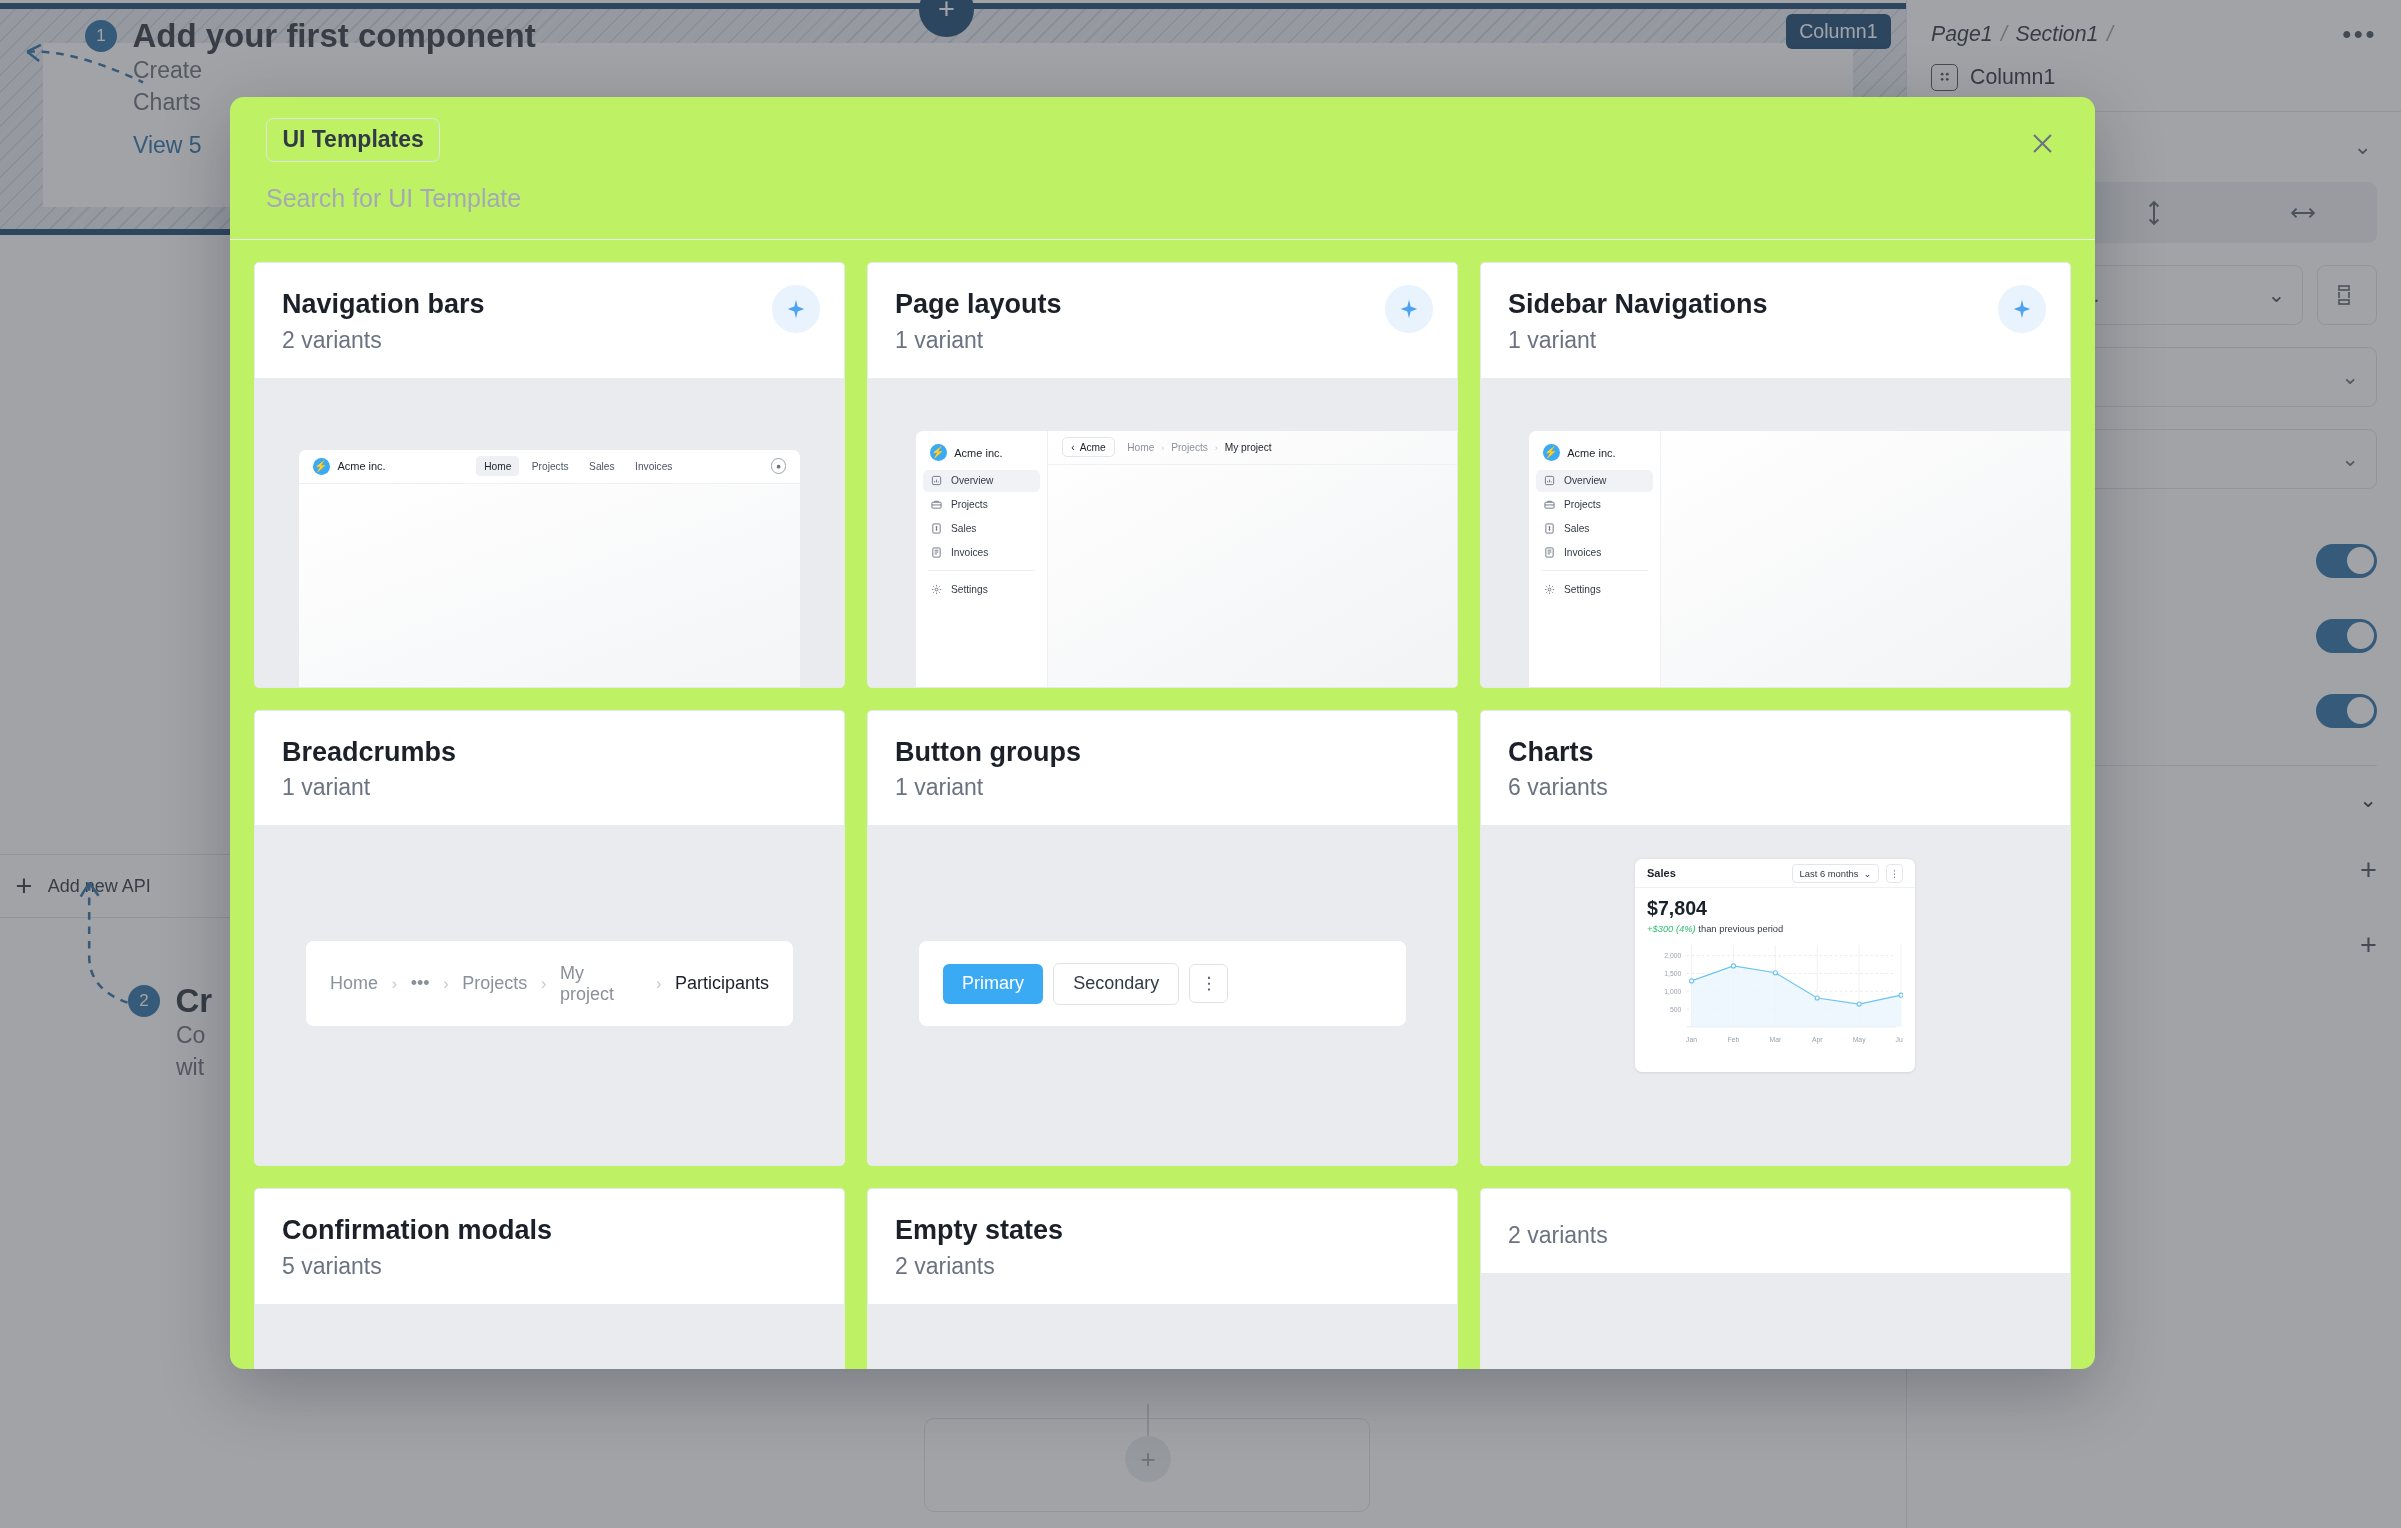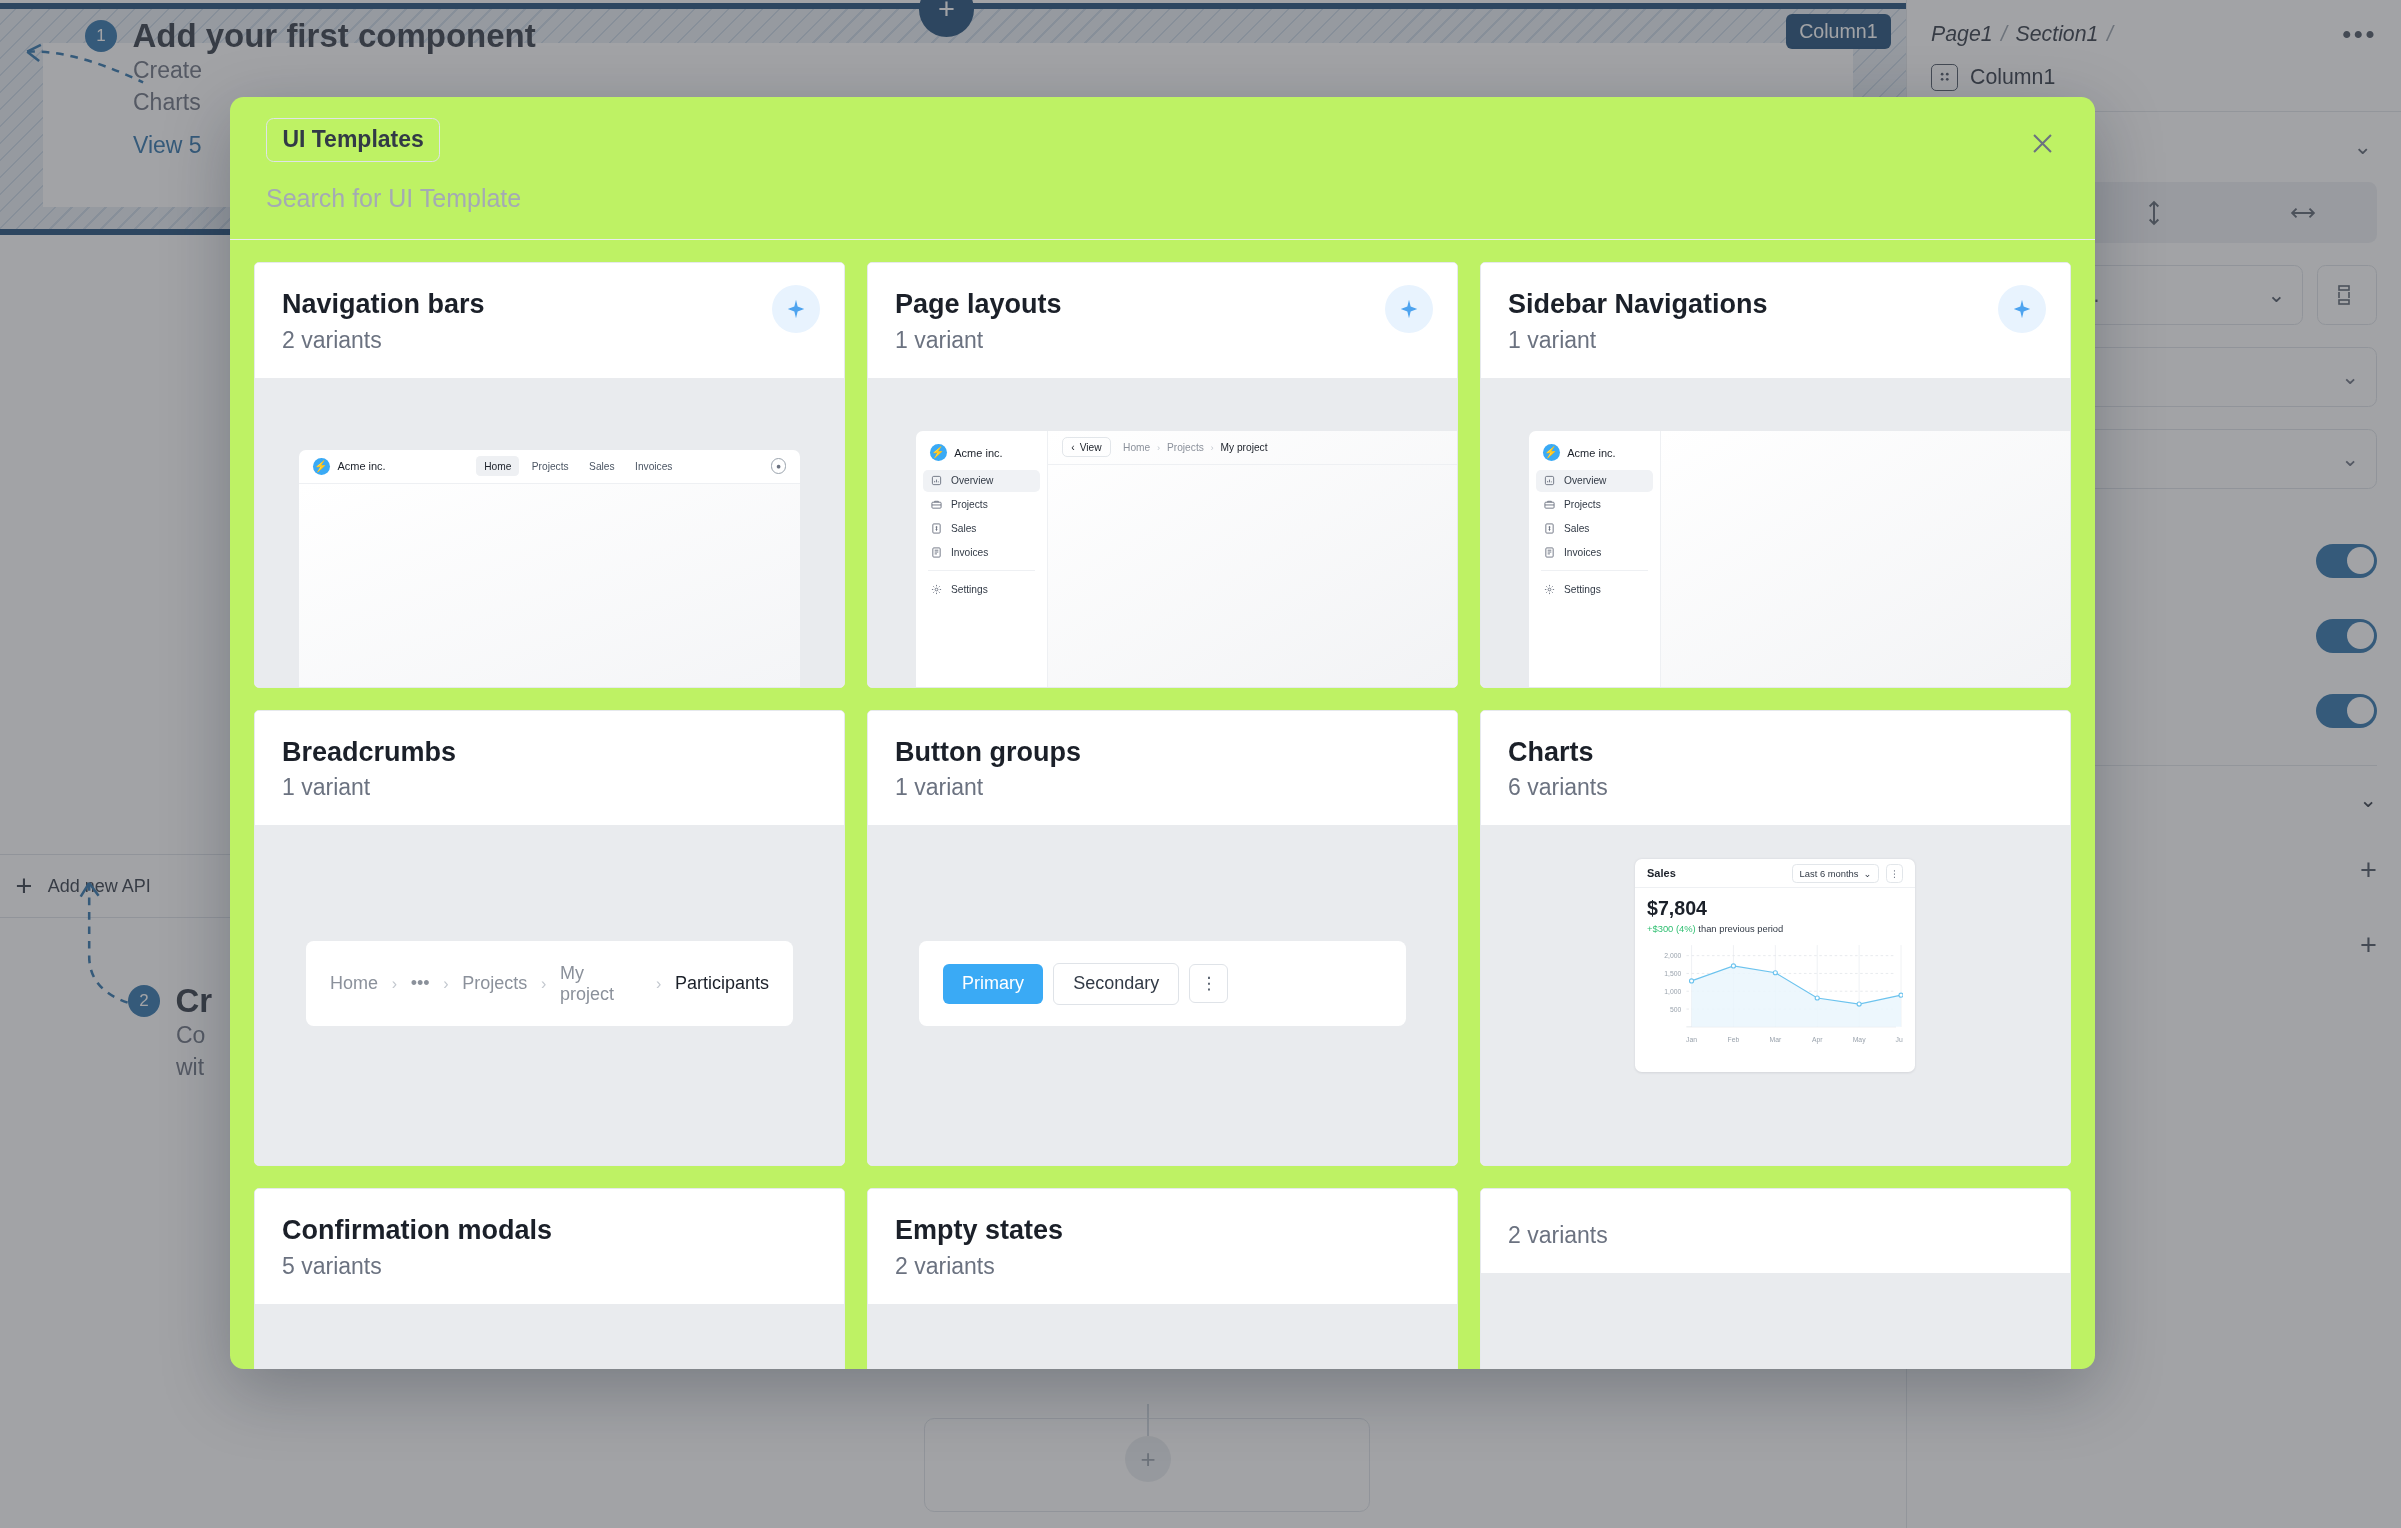--- a/index.html
+++ b/index.html
@@ -300,21 +300,21 @@
     padding: 2.6px 6.8px; font-size: 9.4px; color: #323a46;
     display: flex; align-items: center; gap: 5.1px;
   }
   .chart-kebab {
     border: 0.9px solid #e2e6ea; border-radius: 4.3px; width: 17px; height: 19px;
     display: flex; align-items: center; justify-content: center; font-size: 9.4px; color: #6b7280;
   }
   .chart-body { padding: 8.5px 12px 3.4px 12px; }
   .chart-value { font-size: 19.6px; font-weight: bold; color: #1b2029; }
   .chart-delta { font-size: 9.4px; color: #323a46; margin-top: 2.6px; }
-  .chart-delta b { color: #2fbf71; font-weight: normal; }
+  .chart-delta b { color: #2fbf71; font-weight: normal; font-style: italic; }
   .chart-plot { margin-top: 6.8px; }
 </style>
 </head>
 <body>
 
 <div id="root">
 
   <div class="bg-layer">
 
     <div class="canvas-area">
@@ -566,21 +566,21 @@
                         <path d="M12 2v3M12 19v3M2 12h3M19 12h3M5 5l2 2M17 17l2 2M19 5l-2 2M7 17l-2 2"></path>
                       </svg>
                   </span>
                   <span>Settings</span>
                 </div>
               </div>
               <div class="app-main">
                 <div class="app-bar">
                   <span class="back-btn">
                     <span>‹</span>
-                    <span>View</span>
+                    <span>Acme</span>
                   </span>
                   <span class="bc">
                     <span class="bc-item">Home</span>
                     <span class="bc-sep">›</span>
                     <span class="bc-item">Projects</span>
                     <span class="bc-sep">›</span>
                     <span class="bc-item current">My project</span>
                   </span>
                 </div>
               </div>

